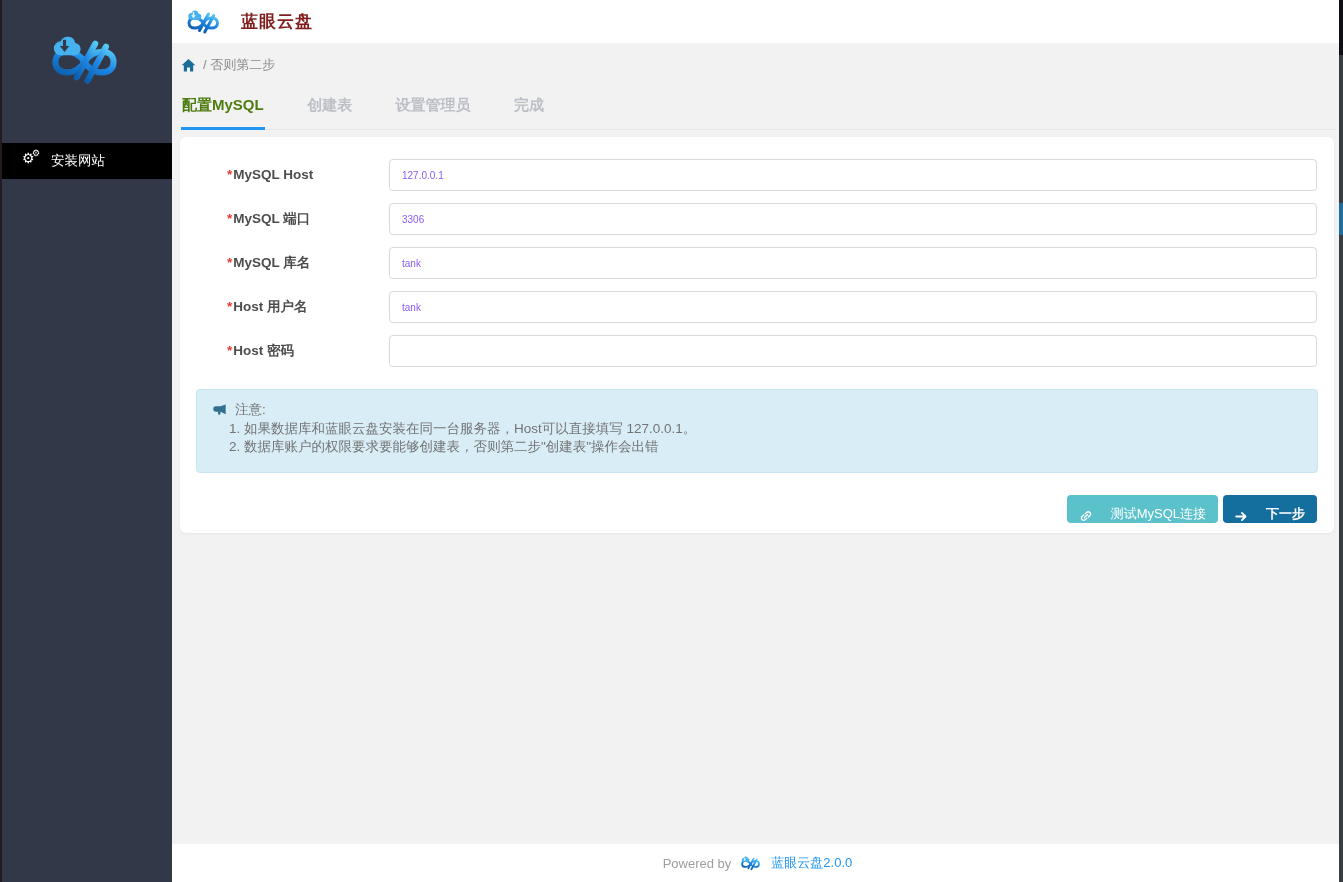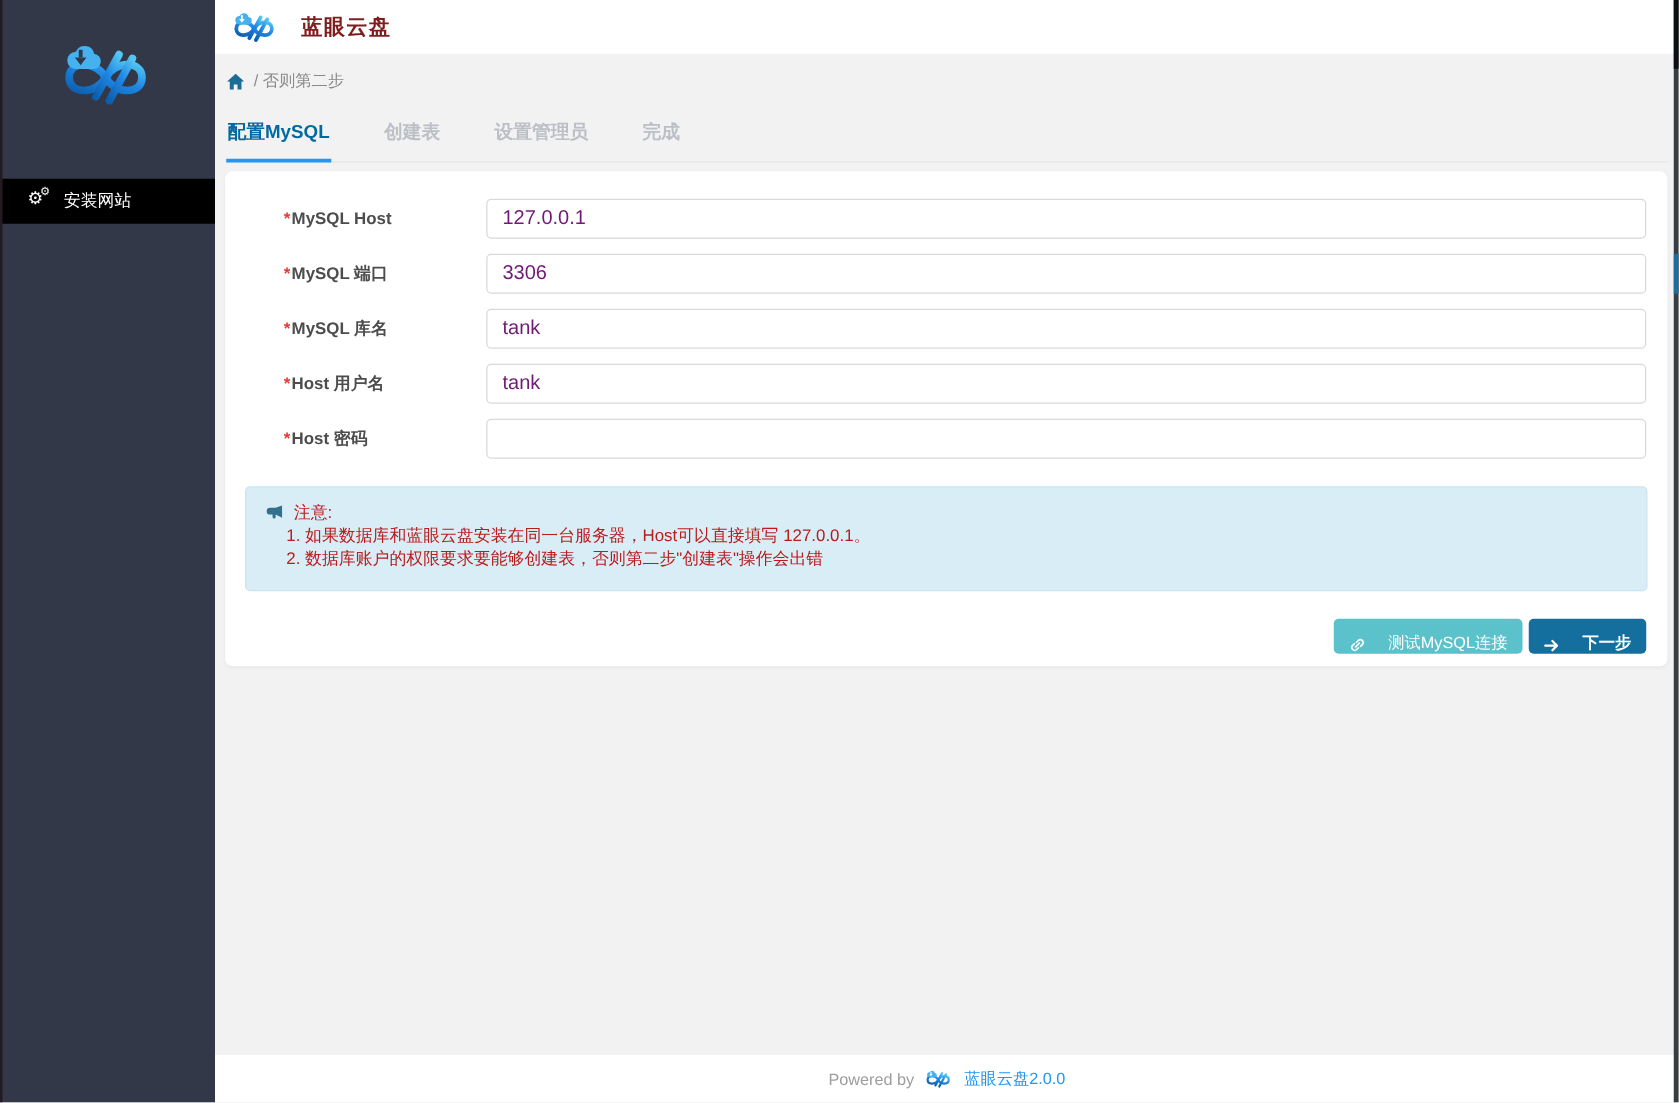--- a/index.html
+++ b/index.html
@@ -30,44 +30,44 @@
 
   .header { position:absolute; left:0; top:0; width:100%; height:43px; background:#fff; display:flex; align-items:center; }
   .header-logo { width:48px; height:27px; margin-left:8px; color:#fff; }
   .page-title { font-size:17px; font-weight:bold; color:#7f1d1d; margin-left:13px; letter-spacing:1px; }
 
   .breadcrumb { position:absolute; left:9px; top:56px; display:flex; align-items:center; gap:7px; font-size:13px; color:#8a8a8a; }
   .home-icon { width:15px; height:15px; cursor:pointer; display:inline-block; }
 
   .tabs { position:absolute; left:9px; top:92px; width:1154px; border-bottom:1px solid #e5e8ea; }
   .tab { display:inline-block; font-size:15px; font-weight:bold; color:#bcc0c6; padding:4px 1px 12px 1px; margin-right:37px; cursor:pointer; }
-  .tab.active { color:#0369a1; border-bottom:3px solid #2196f3; margin-bottom:-1px; }
+  .tab.active { color:#4d7c0f; border-bottom:3px solid #2196f3; margin-bottom:-1px; }
 
   
   .card {
     position:absolute; left:8px; top:137px; width:1154px; height:396px;
     background:#fff; border-radius:6px; box-shadow:0 1px 3px rgba(0,0,0,0.05);
   }
   .form-row { position:absolute; left:0; width:100%; height:32px; }
   .form-row .flabel {
     position:absolute; left:17px; top:0; line-height:32px;
     font-size:13.5px; font-weight:bold; color:#4d4d4d;margin-left:30px;
   }
   .req { color:#e53935; margin-right:1px; }
   .form-row input {
     position:absolute; left:209px; top:0; width:928px; height:32px;
     border:1px solid #d9d9d9; border-radius:4px; padding:0 12px;
-    font-size:16px; color:#701a75; outline:none; background:#fff;
+    font-size:10px; color:#8b5cf6; outline:none; background:#fff;
     font-family:"Liberation Sans","DejaVu Sans",sans-serif;
   }
 
   .notice {
     position:absolute; left:16px; top:252px; width:1122px; height:84px;
     background:#d9edf7; border:1px solid #c8e5f2; border-radius:4px;
-    color:#b91c1c; font-size:13.5px; padding:11px 16px; line-height:18px;
+    color:#737373; font-size:13.5px; padding:11px 16px; line-height:18px;
   }
   .notice-title { display:flex; align-items:center; gap:7px; font-weight:normal; }
   .notice-item { margin-left:16px; margin-top:0.5px; }
 
   .btn-row { position:absolute; right:17px; top:358px; display:flex; gap:5px; }
   .btn {
     height:28px; display:flex; align-items:flex-end; gap:18px;
     border:none; border-radius:4px; color:#fff; font-size:13px;
     padding:0 12px; cursor:pointer;
     font-family:"Liberation Sans","DejaVu Sans",sans-serif;

